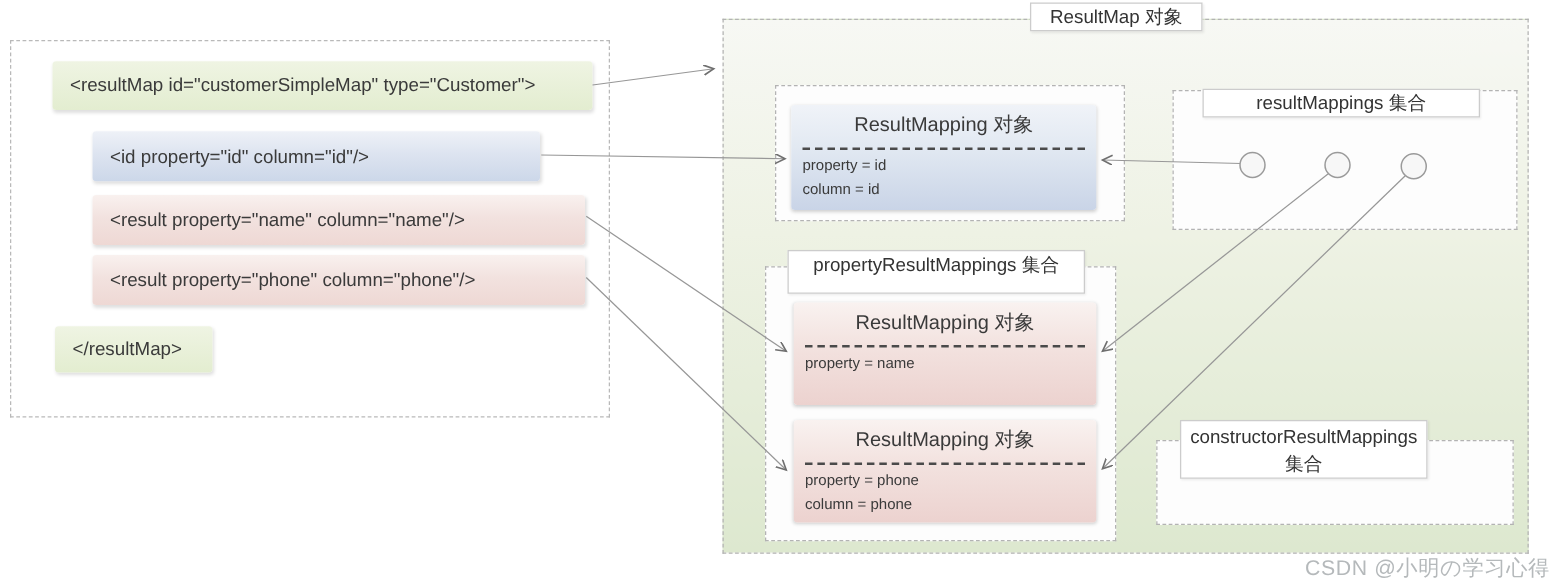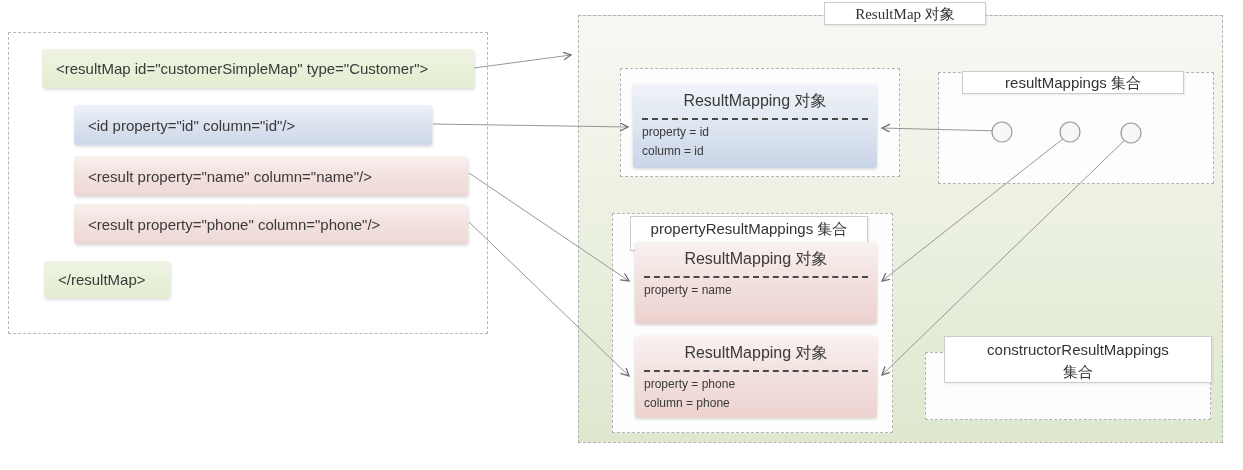--- a/index.html
+++ b/index.html
@@ -33,25 +33,25 @@
   #xml2 { left:74px;  top:105px; width:358px; height:40px; }
   #xml3 { left:74px;  top:156px; width:394px; height:40px; }
   #xml4 { left:74px;  top:204px; width:394px; height:40px; }
   #xml5 { left:44px;  top:261px; width:126px; height:37px; }
   
   .tag-label {
     position:absolute; background:#ffffff; border:1px solid #cccccc;
     text-align:center; font-size:15px; color:#333;
     box-shadow:1px 1px 2px rgba(0,0,0,.08); z-index:3;
   }
-  #title-label      { left:824px; top:2px;   width:162px; height:23px; line-height:22px;font-family:Liberation Serif, serif; }
+  #title-label      { left:824px; top:2px;   width:138px; height:23px; line-height:22px; }
   #id-coll-label    { left:650px; top:56px;  width:212px; height:23px; line-height:22px; }
   #res-coll-label   { left:962px; top:61px;  width:222px; height:23px; line-height:22px;margin-top:10px; }
-  #prop-coll-label  { left:630px; top:200px; width:238px; height:35px; line-height:23px;margin-top:16px; }
-  #ctor-coll-label  { left:944px; top:336px; width:268px; height:47px; line-height:22px; padding-top:2px; }
+  #prop-coll-label  { left:630px; top:200px; width:238px; height:35px; line-height:23px; }
+  #ctor-coll-label  { left:944px; top:336px; width:198px; height:47px; line-height:22px; padding-top:2px; }
   
   .coll-box {
     position:absolute; border:1px dashed #b3b3b3; background:#fdfdfd; z-index:2;
   }
   #id-coll   { left:620px; top:68px;  width:280px; height:109px; }
   #res-coll  { left:938px; top:72px;  width:276px; height:112px; }
   #prop-coll { left:612px; top:213px; width:281px; height:220px; }
   #ctor-coll { left:925px; top:352px; width:286px; height:68px;  }
   
   .obj {
@@ -145,14 +145,15 @@
       <line x1="1069" y1="134" x2="882" y2="281" marker-end="url(#arrow)"></line>
       <line x1="1130" y1="135" x2="882" y2="375" marker-end="url(#arrow)"></line>
     </g>
     <g fill="#f7f7f7" stroke="#9a9a9a" stroke-width="1.2">
       <circle cx="1002" cy="132" r="10"></circle>
       <circle cx="1070" cy="132" r="10"></circle>
       <circle cx="1131" cy="133" r="10"></circle>
     </g>
   </svg>
 
+  <div id="watermark">CSDN @小明の学习心得</div>
 
 </div>
 
 </body></html>

